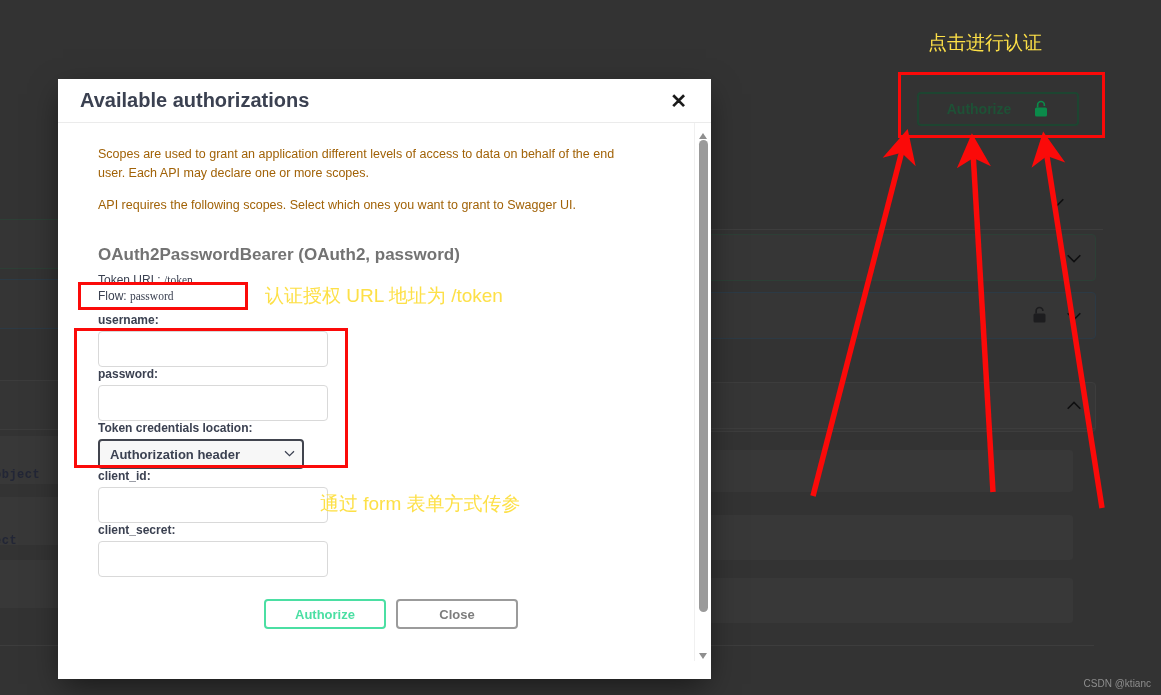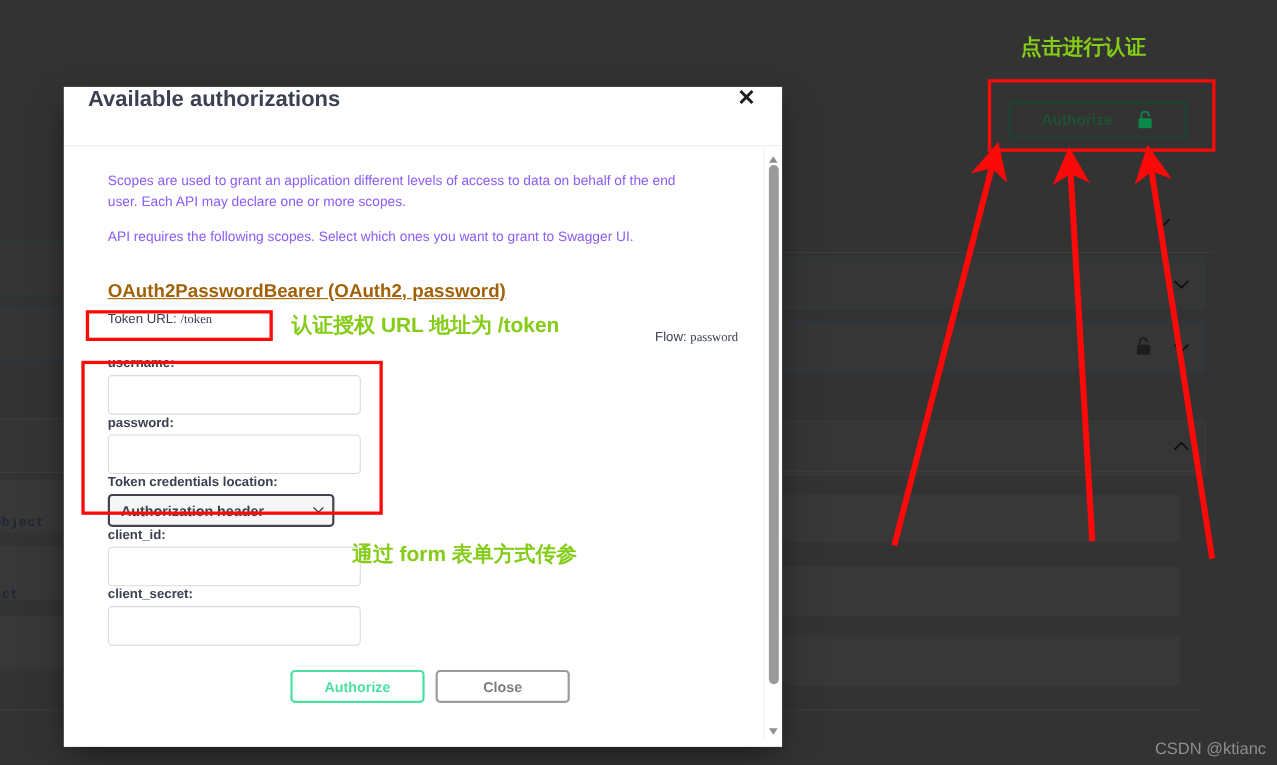--- a/index.html
+++ b/index.html
@@ -100,24 +100,23 @@
 
   
   .anno-box {
     position: absolute;
     border: 3px solid #fb0a09;
     box-sizing: border-box;
     pointer-events: none;
   }
   .anno-text {
     position: absolute;
-    color: #84cc16;
+    color: #fde047;
     white-space: nowrap;
     font-family: "Liberation Sans", sans-serif;
-    font-weight: bold;
   }
   .arrows-svg {
     position: absolute;
     left: 0;
     top: 0;
     width: 1161px;
     height: 695px;
     pointer-events: none;
   }
 
@@ -126,23 +125,23 @@
     position: absolute;
     left: 58px;
     top: 79px;
     width: 653px;
     height: 600px;
     background: #ffffff;
     box-shadow: 0 10px 30px -5px rgba(0,0,0,.55);
     overflow: hidden;
   }
   .modal-header {
-    height: 54px;
+    height: 44px;
     display: flex;
-    align-items: flex-start;
+    align-items: center;
     justify-content: space-between;
     padding: 0 22px 0 22px;
     border-bottom: 1px solid #ebebeb;
     box-sizing: border-box;
   }
   .modal-title {
     font-size: 20px;
     font-weight: bold;
     color: #3b4151;
   }
@@ -162,33 +161,32 @@
     height: 538px;
     overflow: hidden;
     padding: 0;
   }
   .modal-scroll-inner {
     padding: 22px 40px 0 40px;
   }
 
   .scope-desc {
     font-size: 12.5px;
-    color: #8b5cf6;
+    color: #a16207;
     line-height: 1.55;
     margin: 0 0 12px 0;
     max-width: 545px;
   }
   .scope-desc:last-of-type { margin-bottom: 0; }
 
   .auth-name {
     font-size: 17px;
     font-weight: bold;
-    color: #a16207;
+    color: #737373;
     margin: 30px 0 8px 0;
-    text-decoration: underline;
   }
   .kv {
     font-size: 12px;
     color: #3b4151;
     margin: 0 0 2px 0;
     font-family: "Liberation Sans", sans-serif;
   }
   .kv .mono {
     font-family: Liberation Serif, serif;
     font-size: 11.5px;
@@ -289,21 +287,21 @@
     height: 472px;
     border-radius: 5px;
     background: #9a9a9a;
   }
 
   
   .watermark {
     position: absolute;
     right: 10px;
     bottom: 6px;
-    font-size: 15px;
+    font-size: 10px;
     color: #8e8e8e;
     font-family: "Liberation Sans", sans-serif;
     padding-left: 36px;
   }
 </style>
 </head>
 <body>
 
 <div id="page">
 
@@ -386,21 +384,21 @@
 
         <p class="scope-desc">Scopes are used to grant an application different levels of access to data on behalf of the end user. Each API may declare one or more scopes.</p>
         <p class="scope-desc">API requires the following scopes. Select which ones you want to grant to Swagger UI.</p>
 
         <h3 class="auth-name">OAuth2PasswordBearer (OAuth2, password)</h3>
 
         <p class="kv">
           <span>Token URL:</span>
           <span class="mono">/token</span>
         </p>
-        <p class="kv" style="margin-bottom:10px;text-align:right;">
+        <p class="kv" style="margin-bottom:10px;">
           <span>Flow:</span>
           <span class="mono">password</span>
         </p>
 
         <div class="field-label">username:</div>
         <input class="text-input" type="text" placeholder="" style="">
 
         <div class="field-label">password:</div>
         <input class="text-input" type="password" placeholder="" style="">
 

